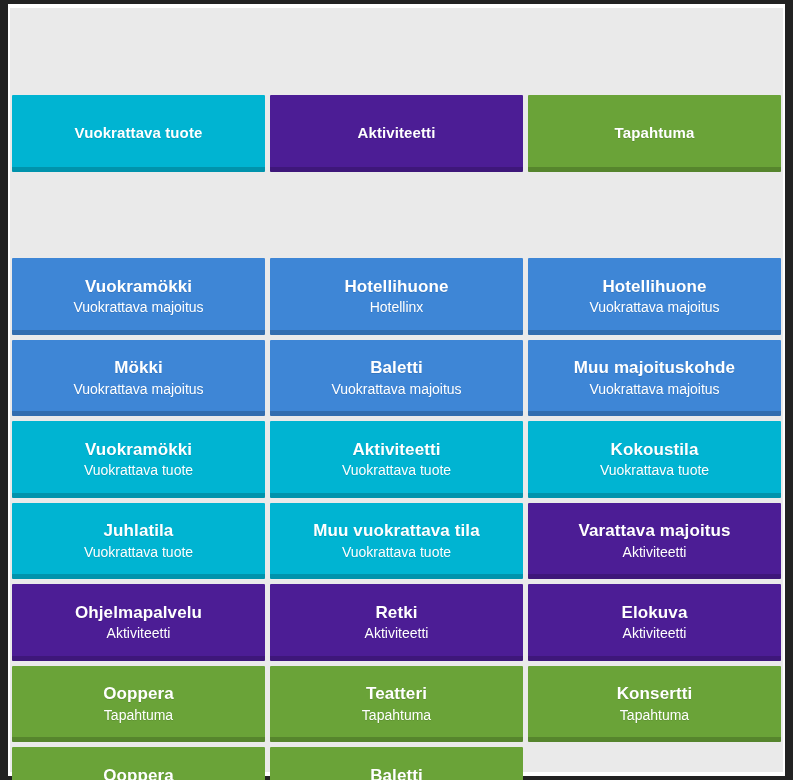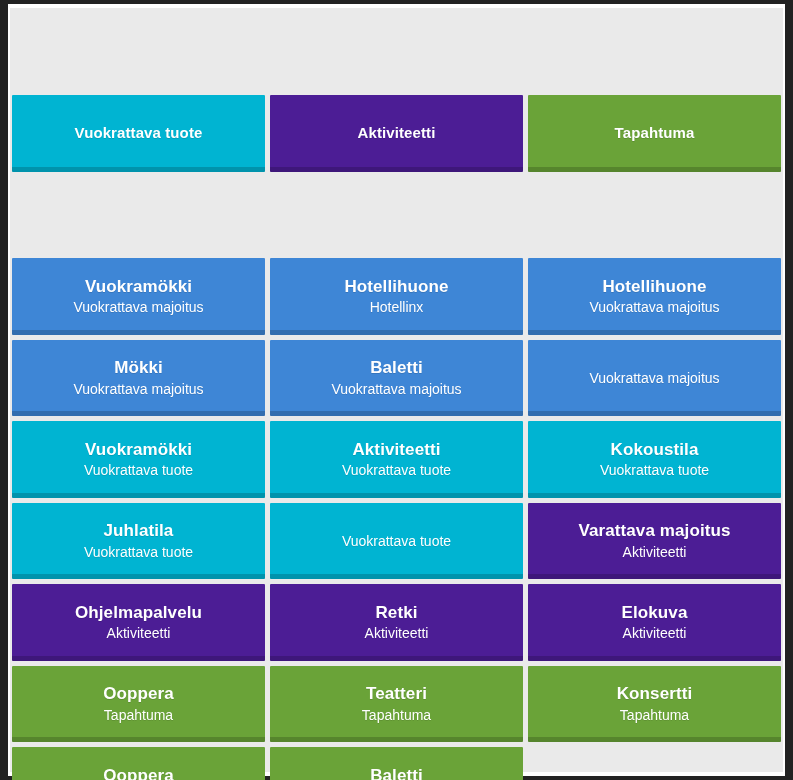--- a/index.html
+++ b/index.html
@@ -140,39 +140,41 @@
         </div>
         <div class="tile c-blue">
           <div class="t-title">Mökki</div>
           <div class="t-sub">Vuokrattava majoitus</div>
         </div>
         <div class="tile c-blue">
           <div class="t-title">Baletti</div>
           <div class="t-sub">Vuokrattava majoitus</div>
         </div>
         <div class="tile c-blue">
+          <div class="t-title">Muu majoituskohde</div>
           <div class="t-sub">Vuokrattava majoitus</div>
         </div>
         <div class="tile c-cyan">
           <div class="t-title">Vuokramökki</div>
           <div class="t-sub">Vuokrattava tuote</div>
         </div>
         <div class="tile c-cyan">
           <div class="t-title">Aktiviteetti</div>
           <div class="t-sub">Vuokrattava tuote</div>
         </div>
         <div class="tile c-cyan">
           <div class="t-title">Kokoustila</div>
           <div class="t-sub">Vuokrattava tuote</div>
         </div>
         <div class="tile c-cyan">
           <div class="t-title">Juhlatila</div>
           <div class="t-sub">Vuokrattava tuote</div>
         </div>
         <div class="tile c-cyan">
+          <div class="t-title">Muu vuokrattava tila</div>
           <div class="t-sub">Vuokrattava tuote</div>
         </div>
         <div class="tile c-red">
           <div class="t-title">Varattava majoitus</div>
           <div class="t-sub">Aktiviteetti</div>
         </div>
         <div class="tile c-red">
           <div class="t-title">Ohjelmapalvelu</div>
           <div class="t-sub">Aktiviteetti</div>
         </div>

